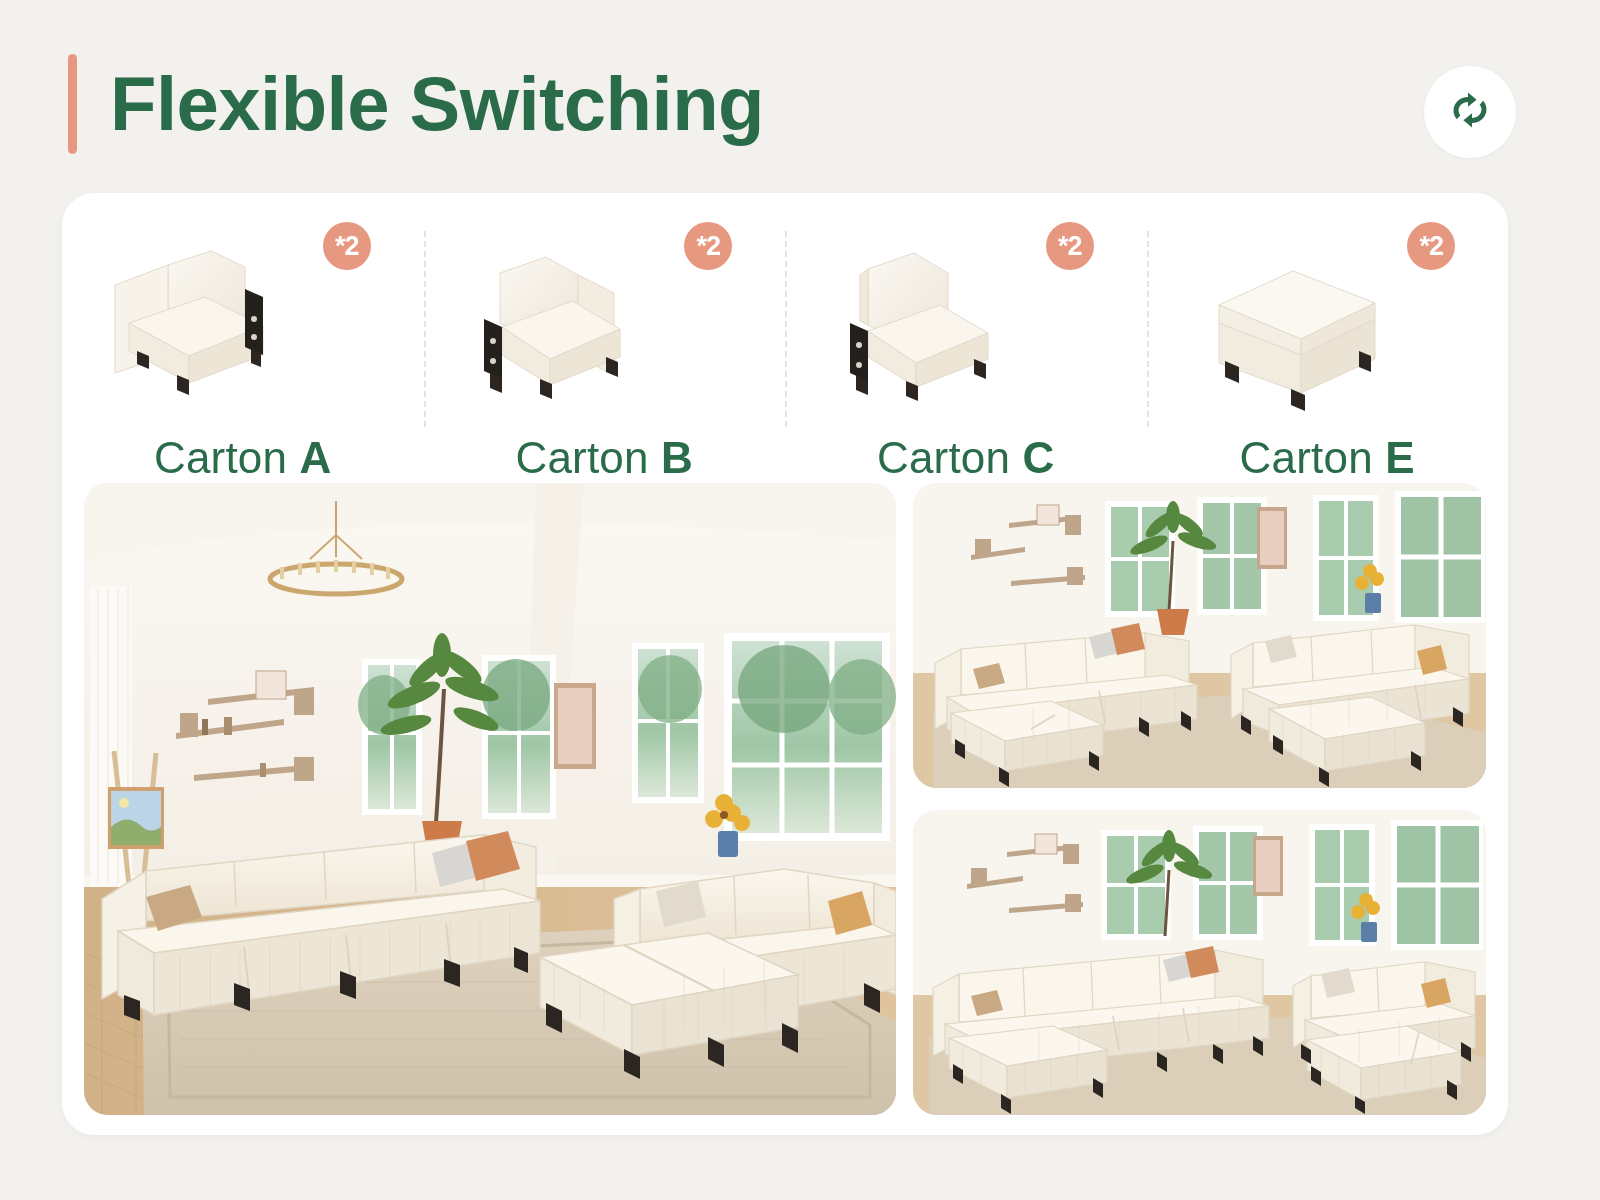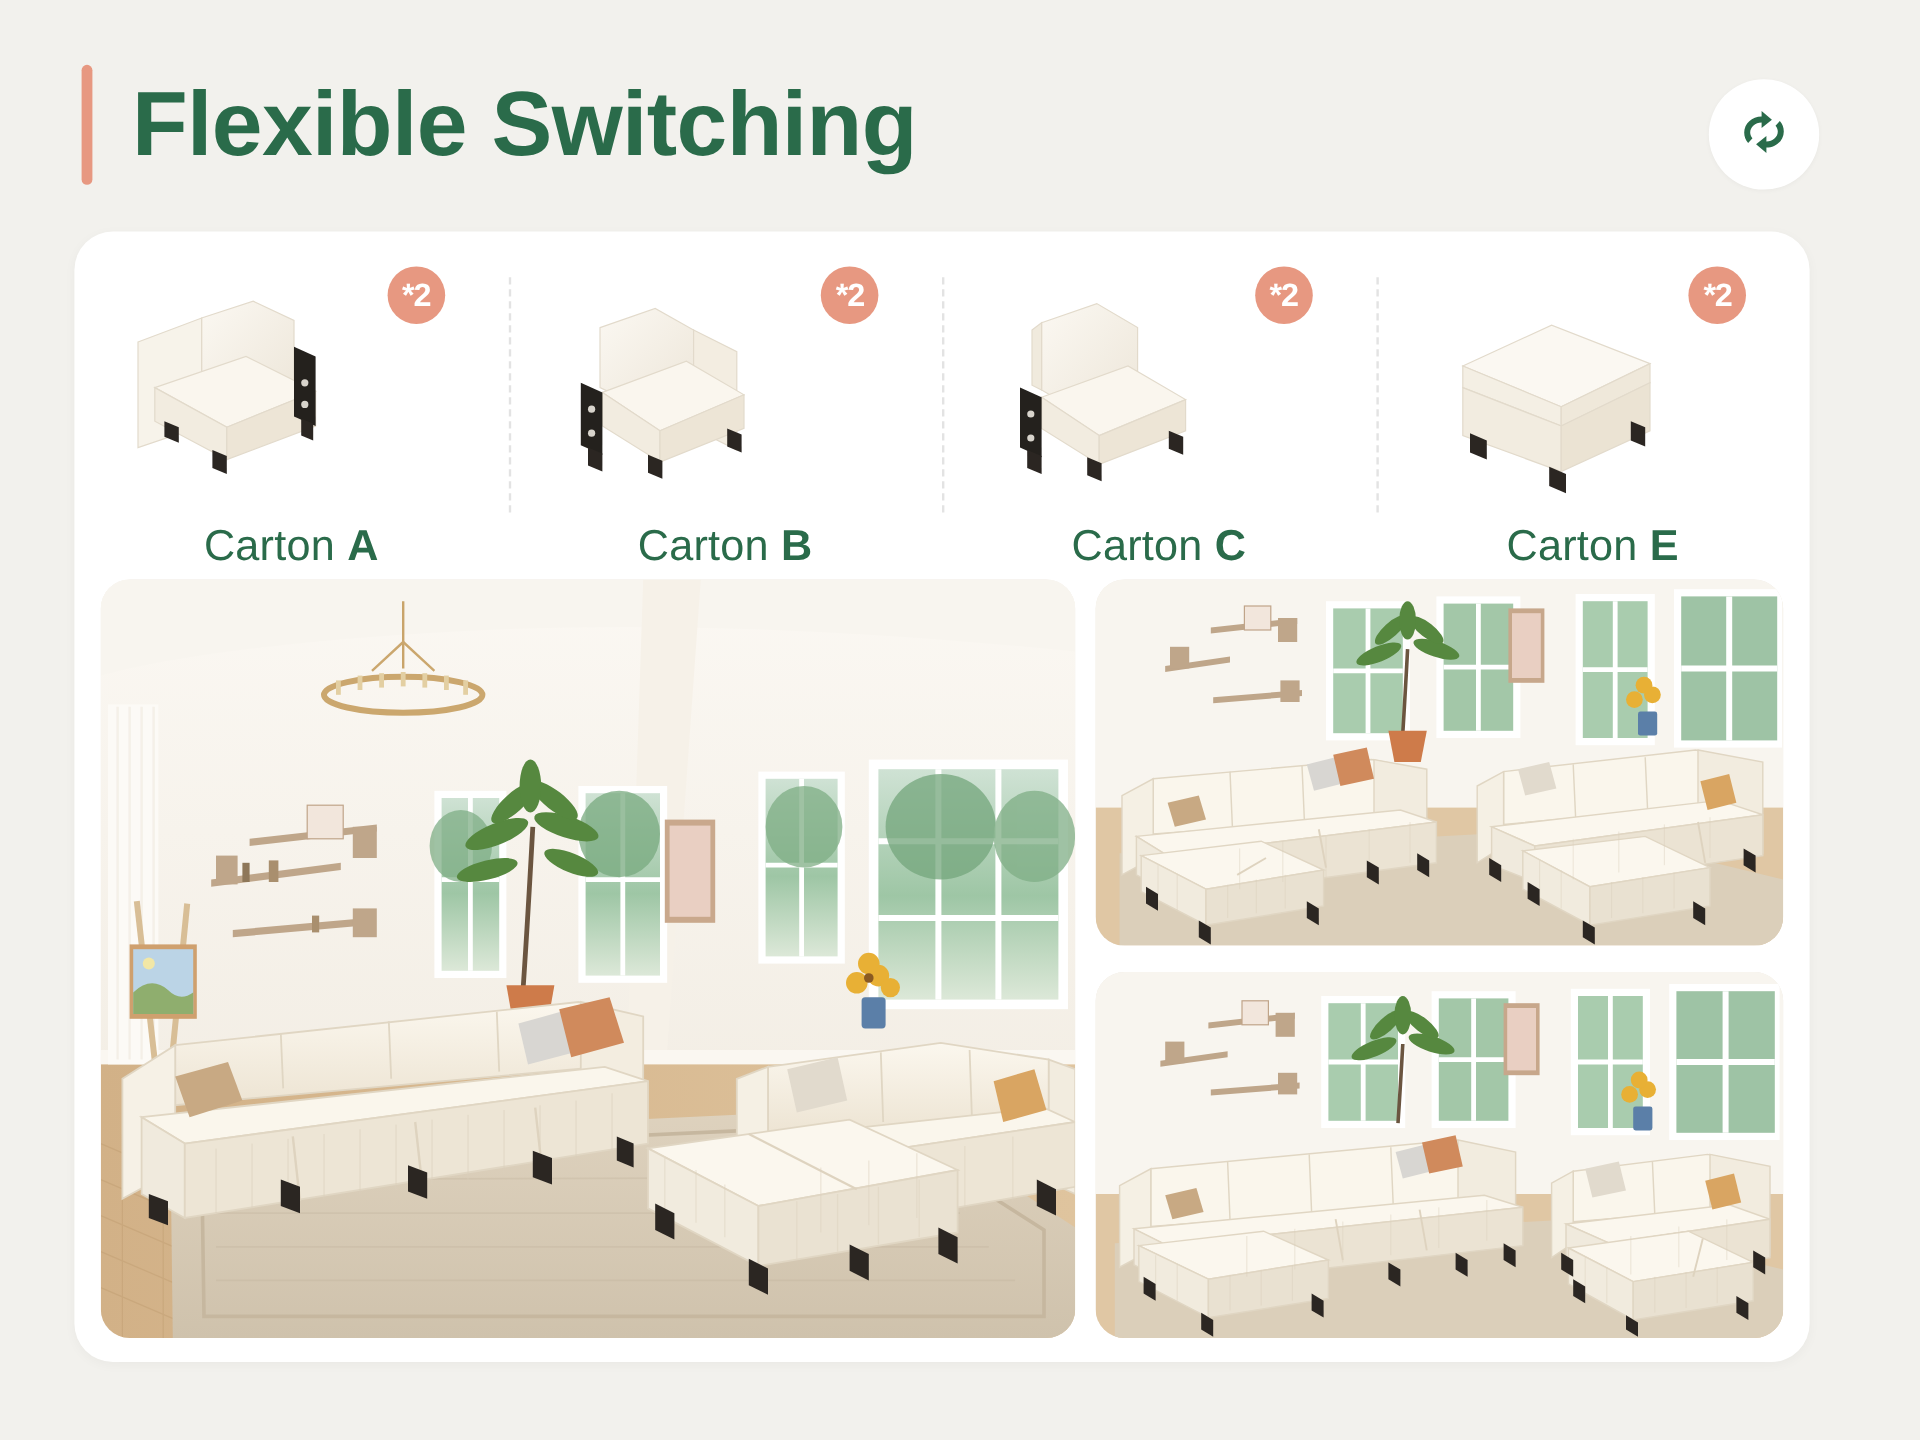--- a/index.html
+++ b/index.html
@@ -57,21 +57,21 @@
   .qty-badge{
     position:absolute;top:-5px;right:22px;
     width:48px;height:48px;border-radius:50%;
     background:#E79881;
     color:#FFFFFF;font-size:27px;font-weight:bold;
     display:flex;align-items:center;justify-content:center;
     letter-spacing:-1px;
     box-shadow:0 0 0 4px rgba(255,255,255,0.75);
   }
   .carton-label{
-    margin-top:12px;font-size:36px;color:#2A6B4A;font-weight:normal;
+    margin-top:12px;font-size:44px;color:#2A6B4A;font-weight:normal;
     letter-spacing:0.2px;white-space:nowrap;
   }
   .carton-label b{font-weight:bold;}
 
   
   .photos{
     position:absolute;left:22px;top:290px;width:1402px;height:632px;
   }
   .photo{
     position:absolute;border-radius:24px;overflow:hidden;background:#EFEAE2;

